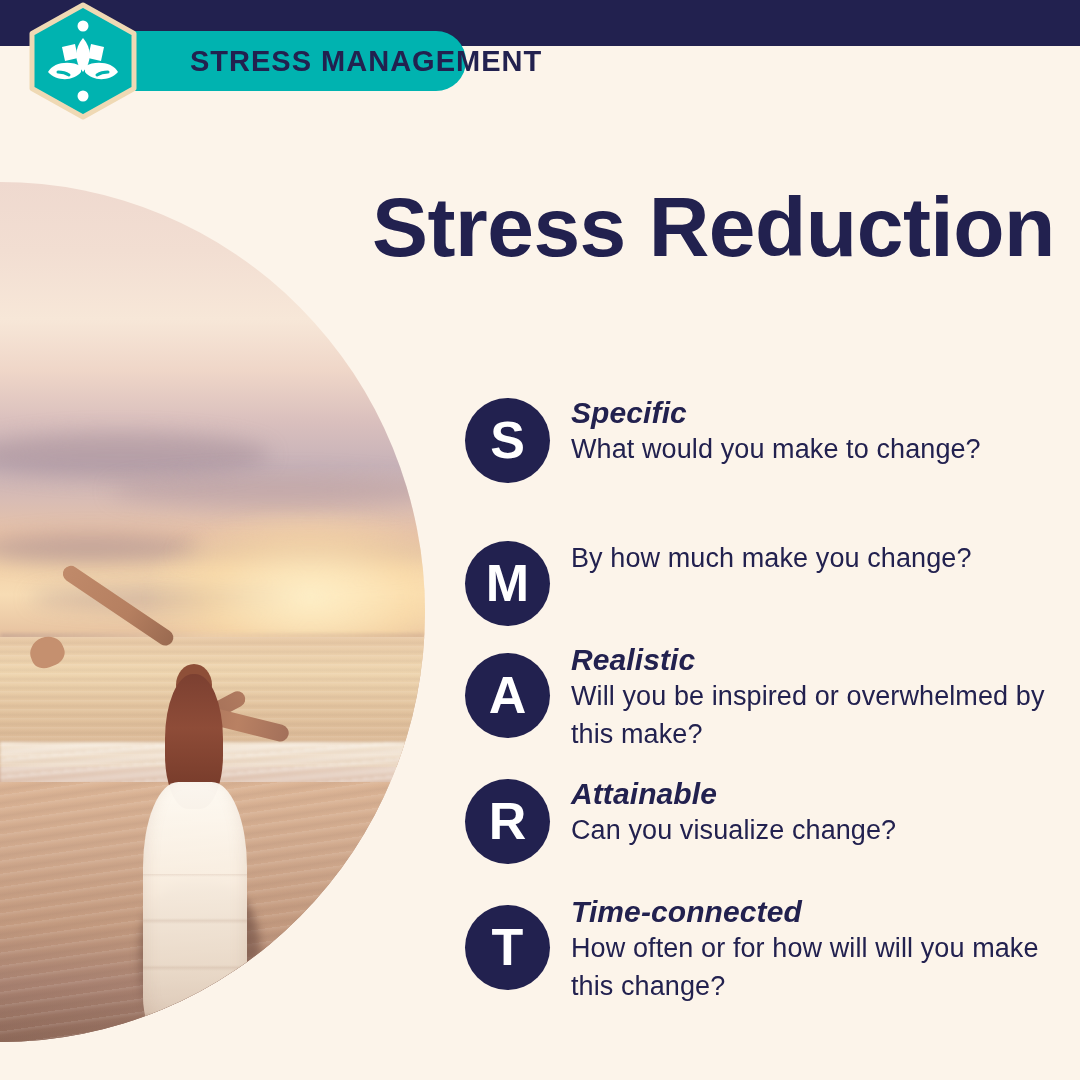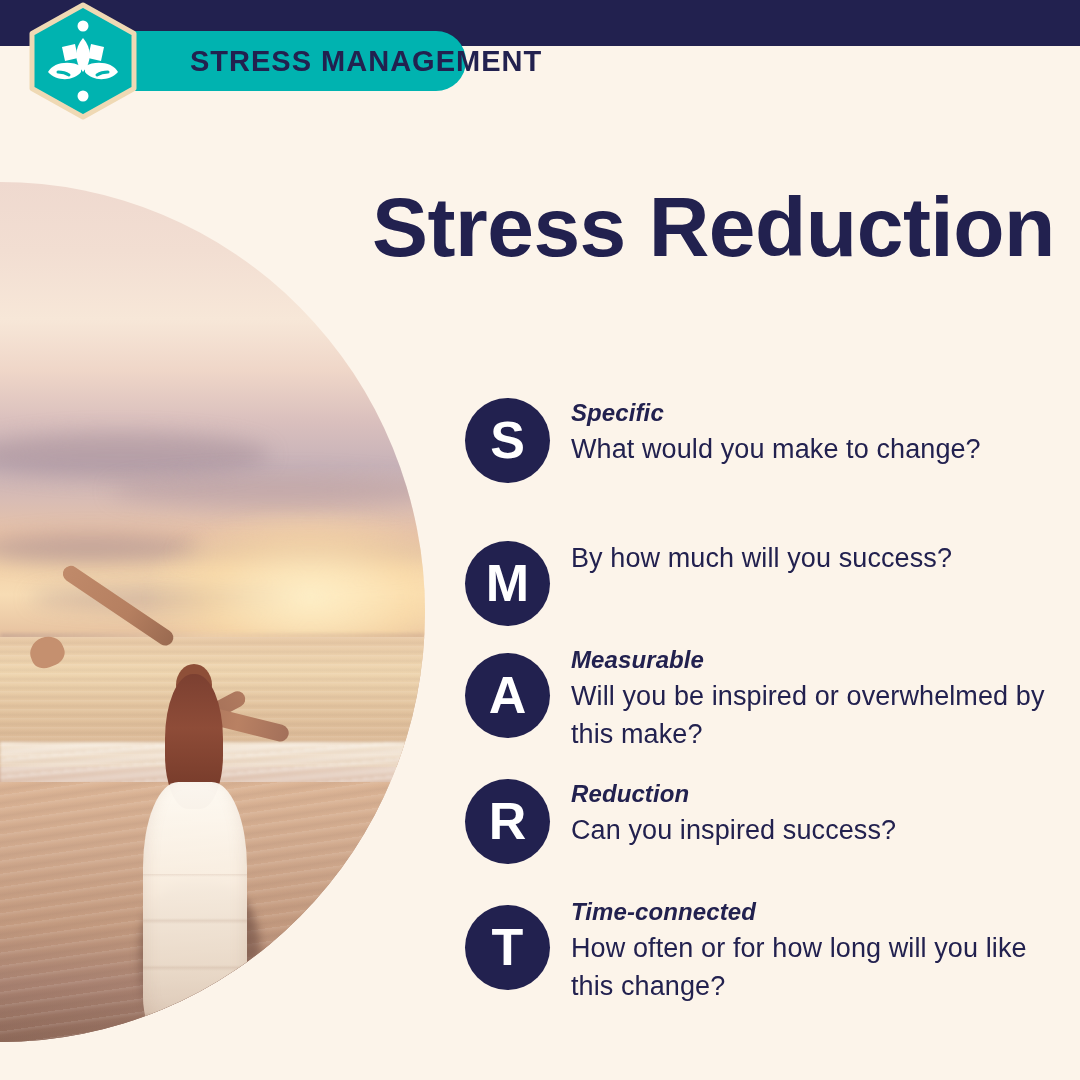--- a/index.html
+++ b/index.html
@@ -302,21 +302,21 @@
     line-height: 85px;
     text-align: center;
   }
   .smart-text {
     position: absolute;
     left: 106px;
     top: -2px;
     width: 500px;
   }
   .smart-title {
-    font-size: 24px;
+    font-size: 30px;
     font-weight: bold;
     font-style: italic;
     color: #22214F;
     line-height: 34px;
     letter-spacing: 0.1px;
   }
   .smart-desc {
     font-size: 27px;
     font-weight: 400;
     color: #22214F;
@@ -384,43 +384,43 @@
       <div class="smart-badge">S</div>
       <div class="smart-text" style="top: -2px;">
         <div class="smart-title">Specific</div>
         <div class="smart-desc">What would you make to change?</div>
       </div>
     </div>
 
     <div class="smart-row" id="row-1" style="top: 155px;">
       <div class="smart-badge">M</div>
       <div class="smart-text" style="top: -2px;">
-        <div class="smart-desc">By how much will you success?</div>
+        <div class="smart-desc">By how much make you change?</div>
       </div>
     </div>
 
     <div class="smart-row" id="row-2" style="top: 267px;">
       <div class="smart-badge">A</div>
       <div class="smart-text" style="top: -10px;">
-        <div class="smart-title">Measurable</div>
+        <div class="smart-title">Realistic</div>
         <div class="smart-desc">Will you be inspired or overwhelmed by this make?</div>
       </div>
     </div>
 
     <div class="smart-row" id="row-3" style="top: 393px;">
       <div class="smart-badge">R</div>
       <div class="smart-text" style="top: -2px;">
-        <div class="smart-title">Reduction</div>
-        <div class="smart-desc">Can you inspired success?</div>
+        <div class="smart-title">Attainable</div>
+        <div class="smart-desc">Can you visualize change?</div>
       </div>
     </div>
 
     <div class="smart-row" id="row-4" style="top: 519px;">
       <div class="smart-badge">T</div>
       <div class="smart-text" style="top: -10px;">
         <div class="smart-title">Time-connected</div>
-        <div class="smart-desc">How often or for how long will you like this change?</div>
+        <div class="smart-desc">How often or for how will will you make this change?</div>
       </div>
     </div>
 
   </div>
 
 </div>
 
 </body></html>

